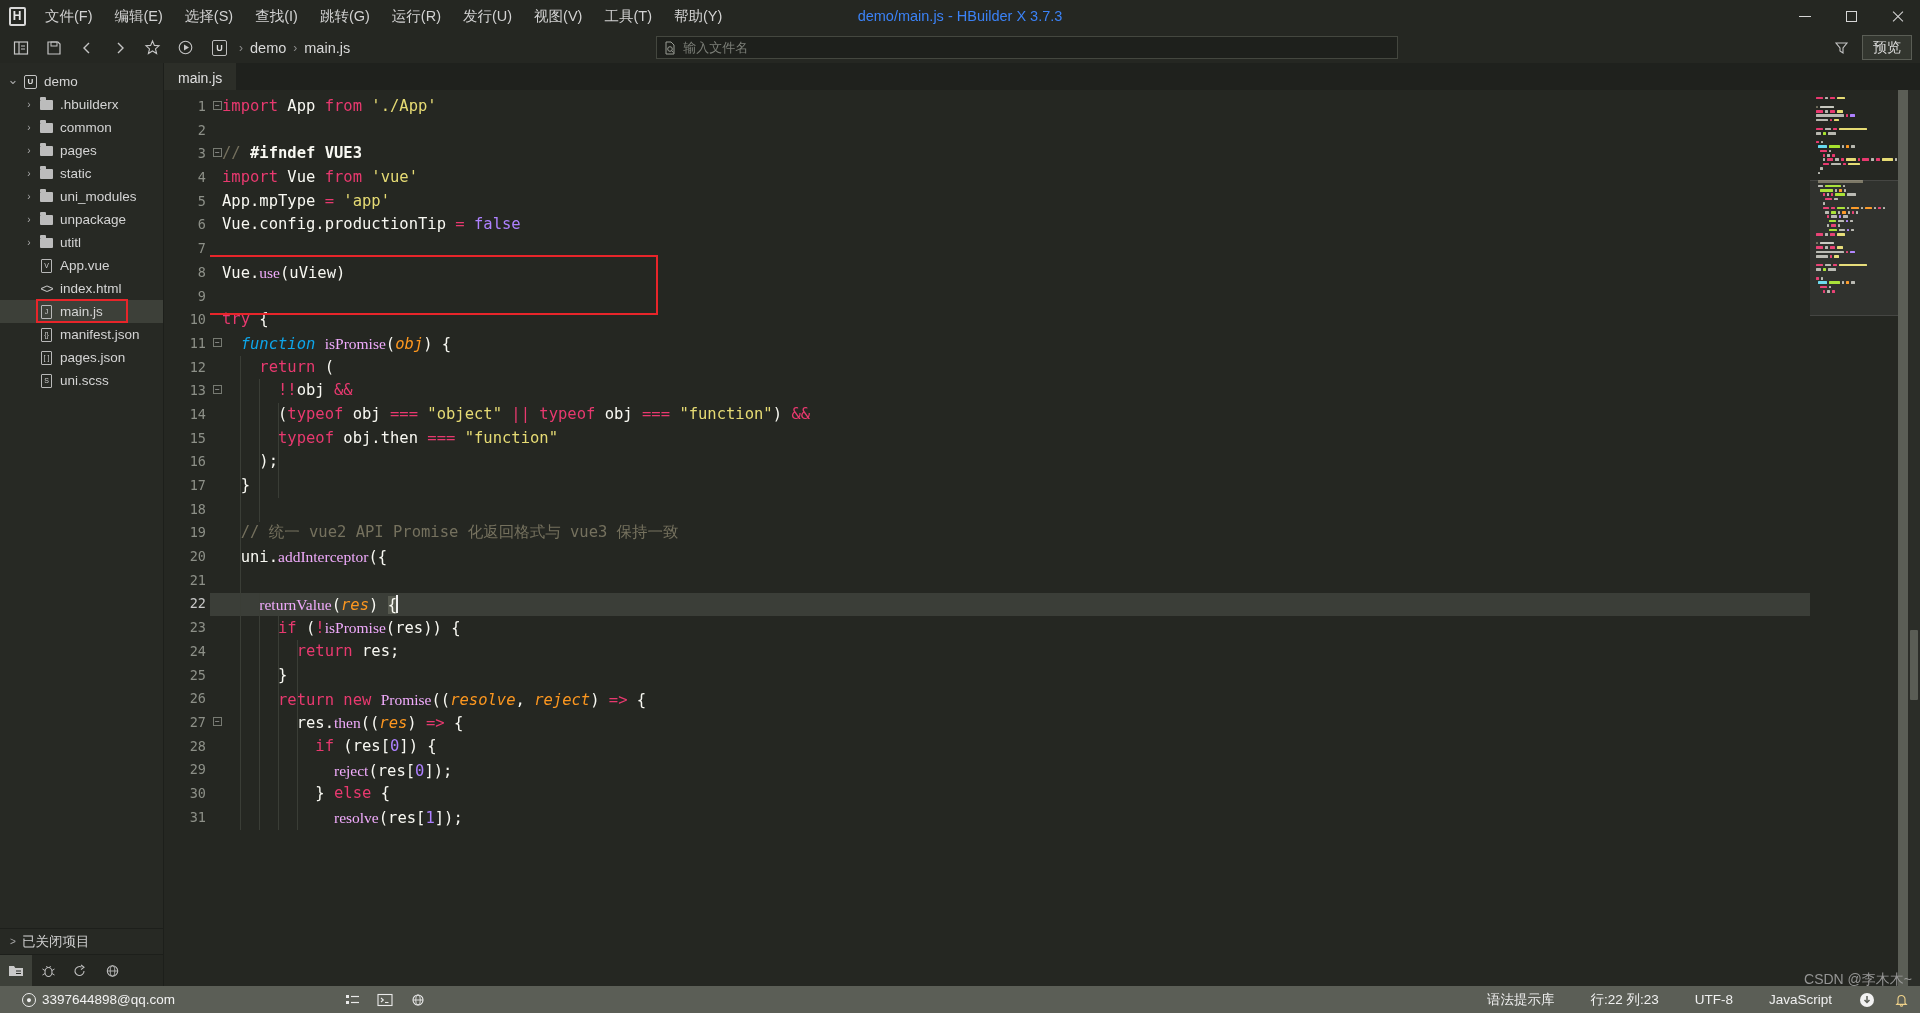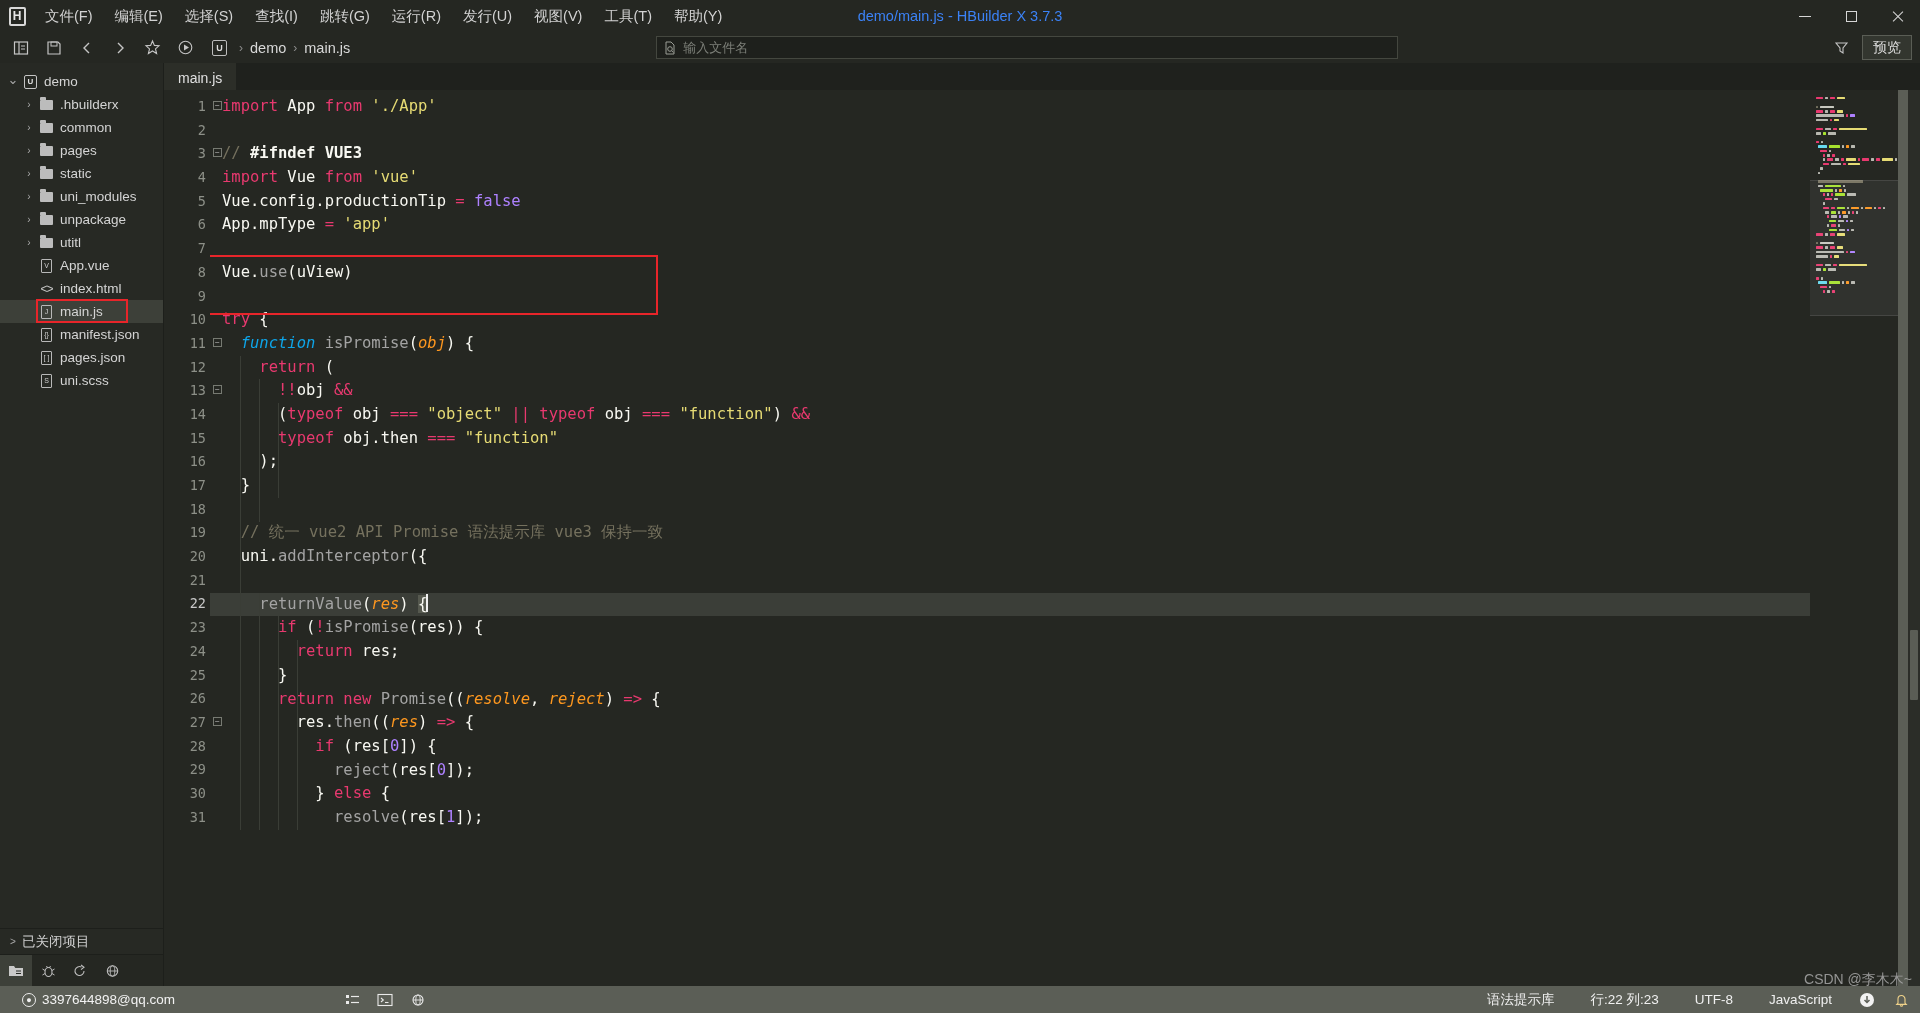--- a/index.html
+++ b/index.html
@@ -160,21 +160,21 @@
     padding-left: 12px; position: relative;
   }
   .cl.cur { background: #3b3e38; margin-top: 24px; }
   .indent-guide {
     position: absolute; top: 0; bottom: 0; width: 1px; background: #3a3d36;
   }
   
   .t-kw   { color: #e8396f; }
   .t-str  { color: #e6db74; }
   .t-com  { color: #75715e; }
-  .t-fn   { color: #a3a3a3; }
+  .t-fn   { color: #f0abfc; font-family: Liberation Serif, serif; }
   .t-num  { color: #ae81ff; }
   .t-const{ color: #ae81ff; }
   .t-op   { color: #e8396f; }
   .t-param{ color: #fd971f; font-style: italic; }
   .t-type { color: #0ea5e9; font-style: italic; }
   .t-pp   { color: #f8f8f2; font-weight: bold; }
   .t-def  { color: #f8f8f2; }
   .caret {
     display: inline-block; width: 1.5px; height: 18px; background: #f0f0f0;
     vertical-align: -3px; margin-left: -1px;
@@ -497,35 +497,35 @@
             <div class="gl">28</div>
             <div class="gl">29</div>
             <div class="gl">30</div>
             <div class="gl">31</div>
           </div>
         <div class="codewrap" id="codewrap">
             <div class="cl"><span class="t-kw">import</span><span class="t-def"> App </span><span class="t-kw">from</span><span class="t-def"> </span><span class="t-str">'./App'</span></div>
             <div class="cl"></div>
             <div class="cl"><span class="t-com">// </span><span class="t-pp">#ifndef VUE3</span></div>
             <div class="cl"><span class="t-kw">import</span><span class="t-def"> Vue </span><span class="t-kw">from</span><span class="t-def"> </span><span class="t-str">'vue'</span></div>
+            <div class="cl"><span class="t-def">App.mpType </span><span class="t-op">=</span><span class="t-def"> </span><span class="t-str">'app'</span></div>
             <div class="cl"><span class="t-def">Vue.config.productionTip </span><span class="t-op">=</span><span class="t-def"> </span><span class="t-const">false</span></div>
-            <div class="cl"><span class="t-def">App.mpType </span><span class="t-op">=</span><span class="t-def"> </span><span class="t-str">'app'</span></div>
             <div class="cl"></div>
             <div class="cl"><span class="t-def">Vue.</span><span class="t-fn">use</span><span class="t-def">(uView)</span></div>
             <div class="cl"></div>
             <div class="cl"><span class="t-kw">try</span><span class="t-def"> {</span></div>
             <div class="cl"><span class="t-def">  </span><span class="t-type">function</span><span class="t-def"> </span><span class="t-fn">isPromise</span><span class="t-def">(</span><span class="t-param">obj</span><span class="t-def">) {</span></div>
             <div class="cl"><span class="t-def">    </span><span class="t-kw">return</span><span class="t-def"> (</span></div>
             <div class="cl"><span class="t-def">      </span><span class="t-op">!!</span><span class="t-def">obj </span><span class="t-op">&amp;&amp;</span></div>
             <div class="cl"><span class="t-def">      (</span><span class="t-op">typeof</span><span class="t-def"> obj </span><span class="t-op">===</span><span class="t-def"> </span><span class="t-str">"object"</span><span class="t-def"> </span><span class="t-op">||</span><span class="t-def"> </span><span class="t-op">typeof</span><span class="t-def"> obj </span><span class="t-op">===</span><span class="t-def"> </span><span class="t-str">"function"</span><span class="t-def">) </span><span class="t-op">&amp;&amp;</span></div>
             <div class="cl"><span class="t-def">      </span><span class="t-op">typeof</span><span class="t-def"> obj.then </span><span class="t-op">===</span><span class="t-def"> </span><span class="t-str">"function"</span></div>
             <div class="cl"><span class="t-def">    );</span></div>
             <div class="cl"><span class="t-def">  }</span></div>
             <div class="cl"></div>
-            <div class="cl"><span class="t-com">  // 统一 vue2 API Promise 语法提示库 vue3 保持一致</span></div>
+            <div class="cl"><span class="t-com">  // 统一 vue2 API Promise 化返回格式与 vue3 保持一致</span></div>
             <div class="cl"><span class="t-def">  uni.</span><span class="t-fn">addInterceptor</span><span class="t-def">({</span></div>
             <div class="cl cur"><span class="t-def">    </span><span class="t-fn">returnValue</span><span class="t-def">(</span><span class="t-param">res</span><span class="t-def">) </span><span class="t-def sel-brace">{</span><span class="caret"></span></div>
             <div class="cl"><span class="t-def">      </span><span class="t-kw">if</span><span class="t-def"> (</span><span class="t-op">!</span><span class="t-fn">isPromise</span><span class="t-def">(res)) {</span></div>
             <div class="cl"><span class="t-def">        </span><span class="t-kw">return</span><span class="t-def"> res;</span></div>
             <div class="cl"><span class="t-def">      }</span></div>
             <div class="cl"><span class="t-def">      </span><span class="t-kw">return</span><span class="t-def"> </span><span class="t-kw">new</span><span class="t-def"> </span><span class="t-fn">Promise</span><span class="t-def">((</span><span class="t-param">resolve</span><span class="t-def">, </span><span class="t-param">reject</span><span class="t-def">) </span><span class="t-op">=&gt;</span><span class="t-def"> {</span></div>
             <div class="cl"><span class="t-def">        res.</span><span class="t-fn">then</span><span class="t-def">((</span><span class="t-param">res</span><span class="t-def">) </span><span class="t-op">=&gt;</span><span class="t-def"> {</span></div>
             <div class="cl"><span class="t-def">          </span><span class="t-kw">if</span><span class="t-def"> (res[</span><span class="t-num">0</span><span class="t-def">]) {</span></div>
             <div class="cl"><span class="t-def">            </span><span class="t-fn">reject</span><span class="t-def">(res[</span><span class="t-num">0</span><span class="t-def">]);</span></div>
             <div class="cl"><span class="t-def">          } </span><span class="t-kw">else</span><span class="t-def"> {</span></div>

